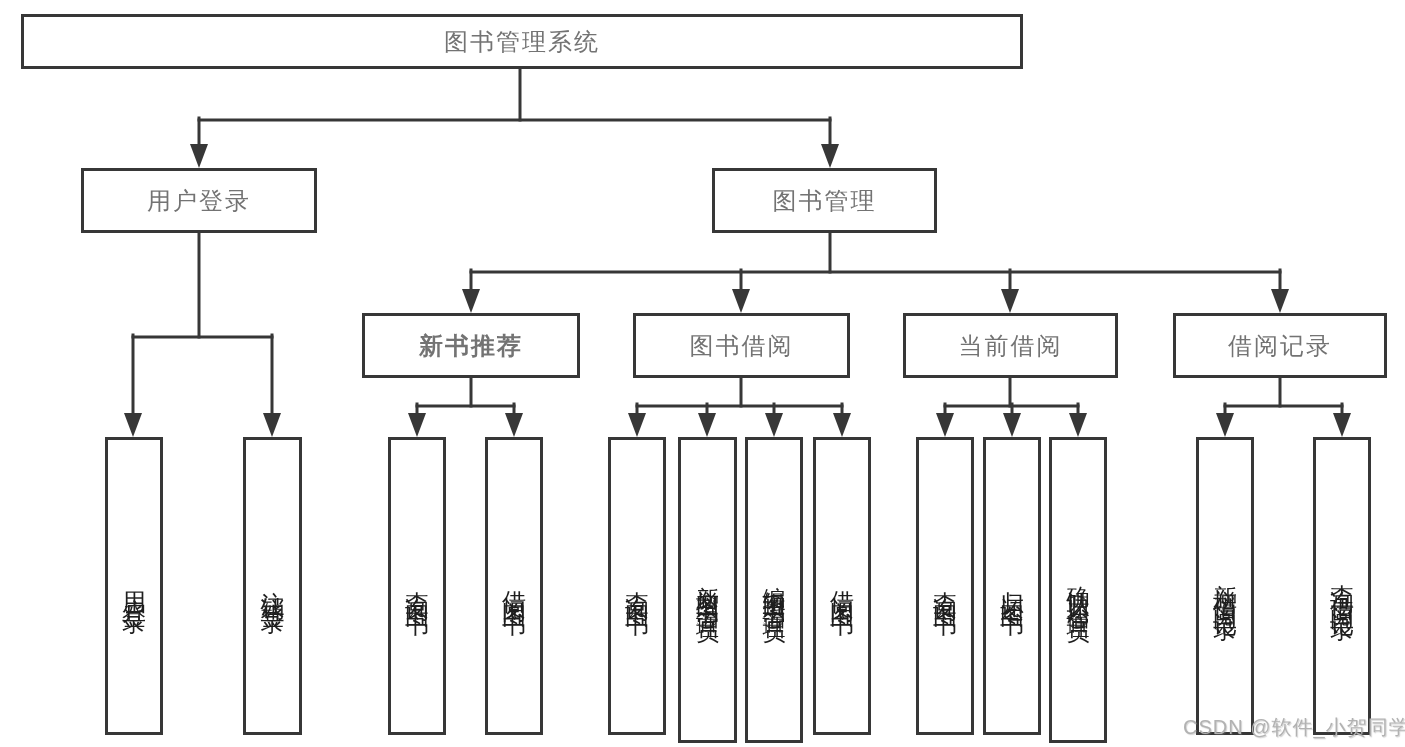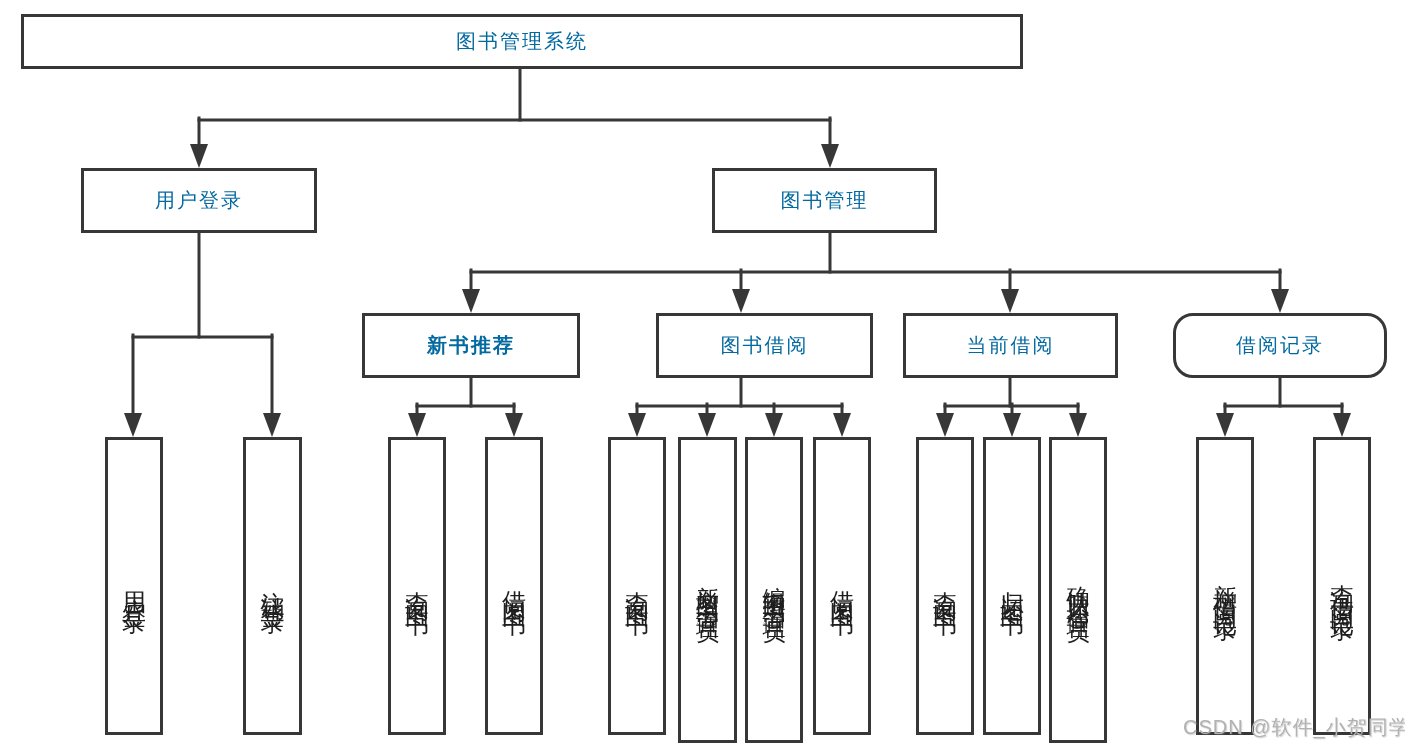--- a/index.html
+++ b/index.html
@@ -18,22 +18,22 @@
     z-index: 1;
   }
   .node {
     position: absolute;
     box-sizing: border-box;
     border: 3px solid #373737;
     background: #ffffff;
     display: flex;
     align-items: center;
     justify-content: center;
-    color: #0369a1;
-    font-size: 20px;
+    color: #737373;
+    font-size: 24px;
     letter-spacing: 2px;
     z-index: 2;
     white-space: nowrap;
   }
   .leaf {
     position: absolute;
     box-sizing: border-box;
     border: 3px solid #373737;
     background: #ffffff;
     display: flex;
@@ -138,23 +138,23 @@
       <polygon points="1333,413 1351,413 1342,437"></polygon>
     </g>
   </svg>
 
   <div class="node" style="left:21px; top:14px; width:1002px; height:55px;">图书管理系统</div>
 
   <div class="node" style="left:81px; top:168px; width:236px; height:65px;">用户登录</div>
   <div class="node" style="left:712px; top:168px; width:225px; height:65px;">图书管理</div>
 
   <div class="node" style="left:362px; top:313px; width:218px; height:65px;font-weight:bold;">新书推荐</div>
-  <div class="node" style="left:633px; top:313px; width:217px; height:65px;margin-left:23px;">图书借阅</div>
+  <div class="node" style="left:633px; top:313px; width:217px; height:65px;">图书借阅</div>
   <div class="node" style="left:903px; top:313px; width:215px; height:65px;">当前借阅</div>
-  <div class="node" style="left:1173px; top:313px; width:214px; height:65px;border-radius:20px;">借阅记录</div>
+  <div class="node" style="left:1173px; top:313px; width:214px; height:65px;">借阅记录</div>
 
   <div class="leaf" style="left:105px; top:437px; width:58px; height:298px;">
     <span class="vtext">用户登录</span>
   </div>
   <div class="leaf" style="left:243px; top:437px; width:59px; height:298px;">
     <span class="vtext">注销登录</span>
   </div>
 
   <div class="leaf" style="left:388px; top:437px; width:58px; height:298px;">
     <span class="vtext">查询图书</span>

